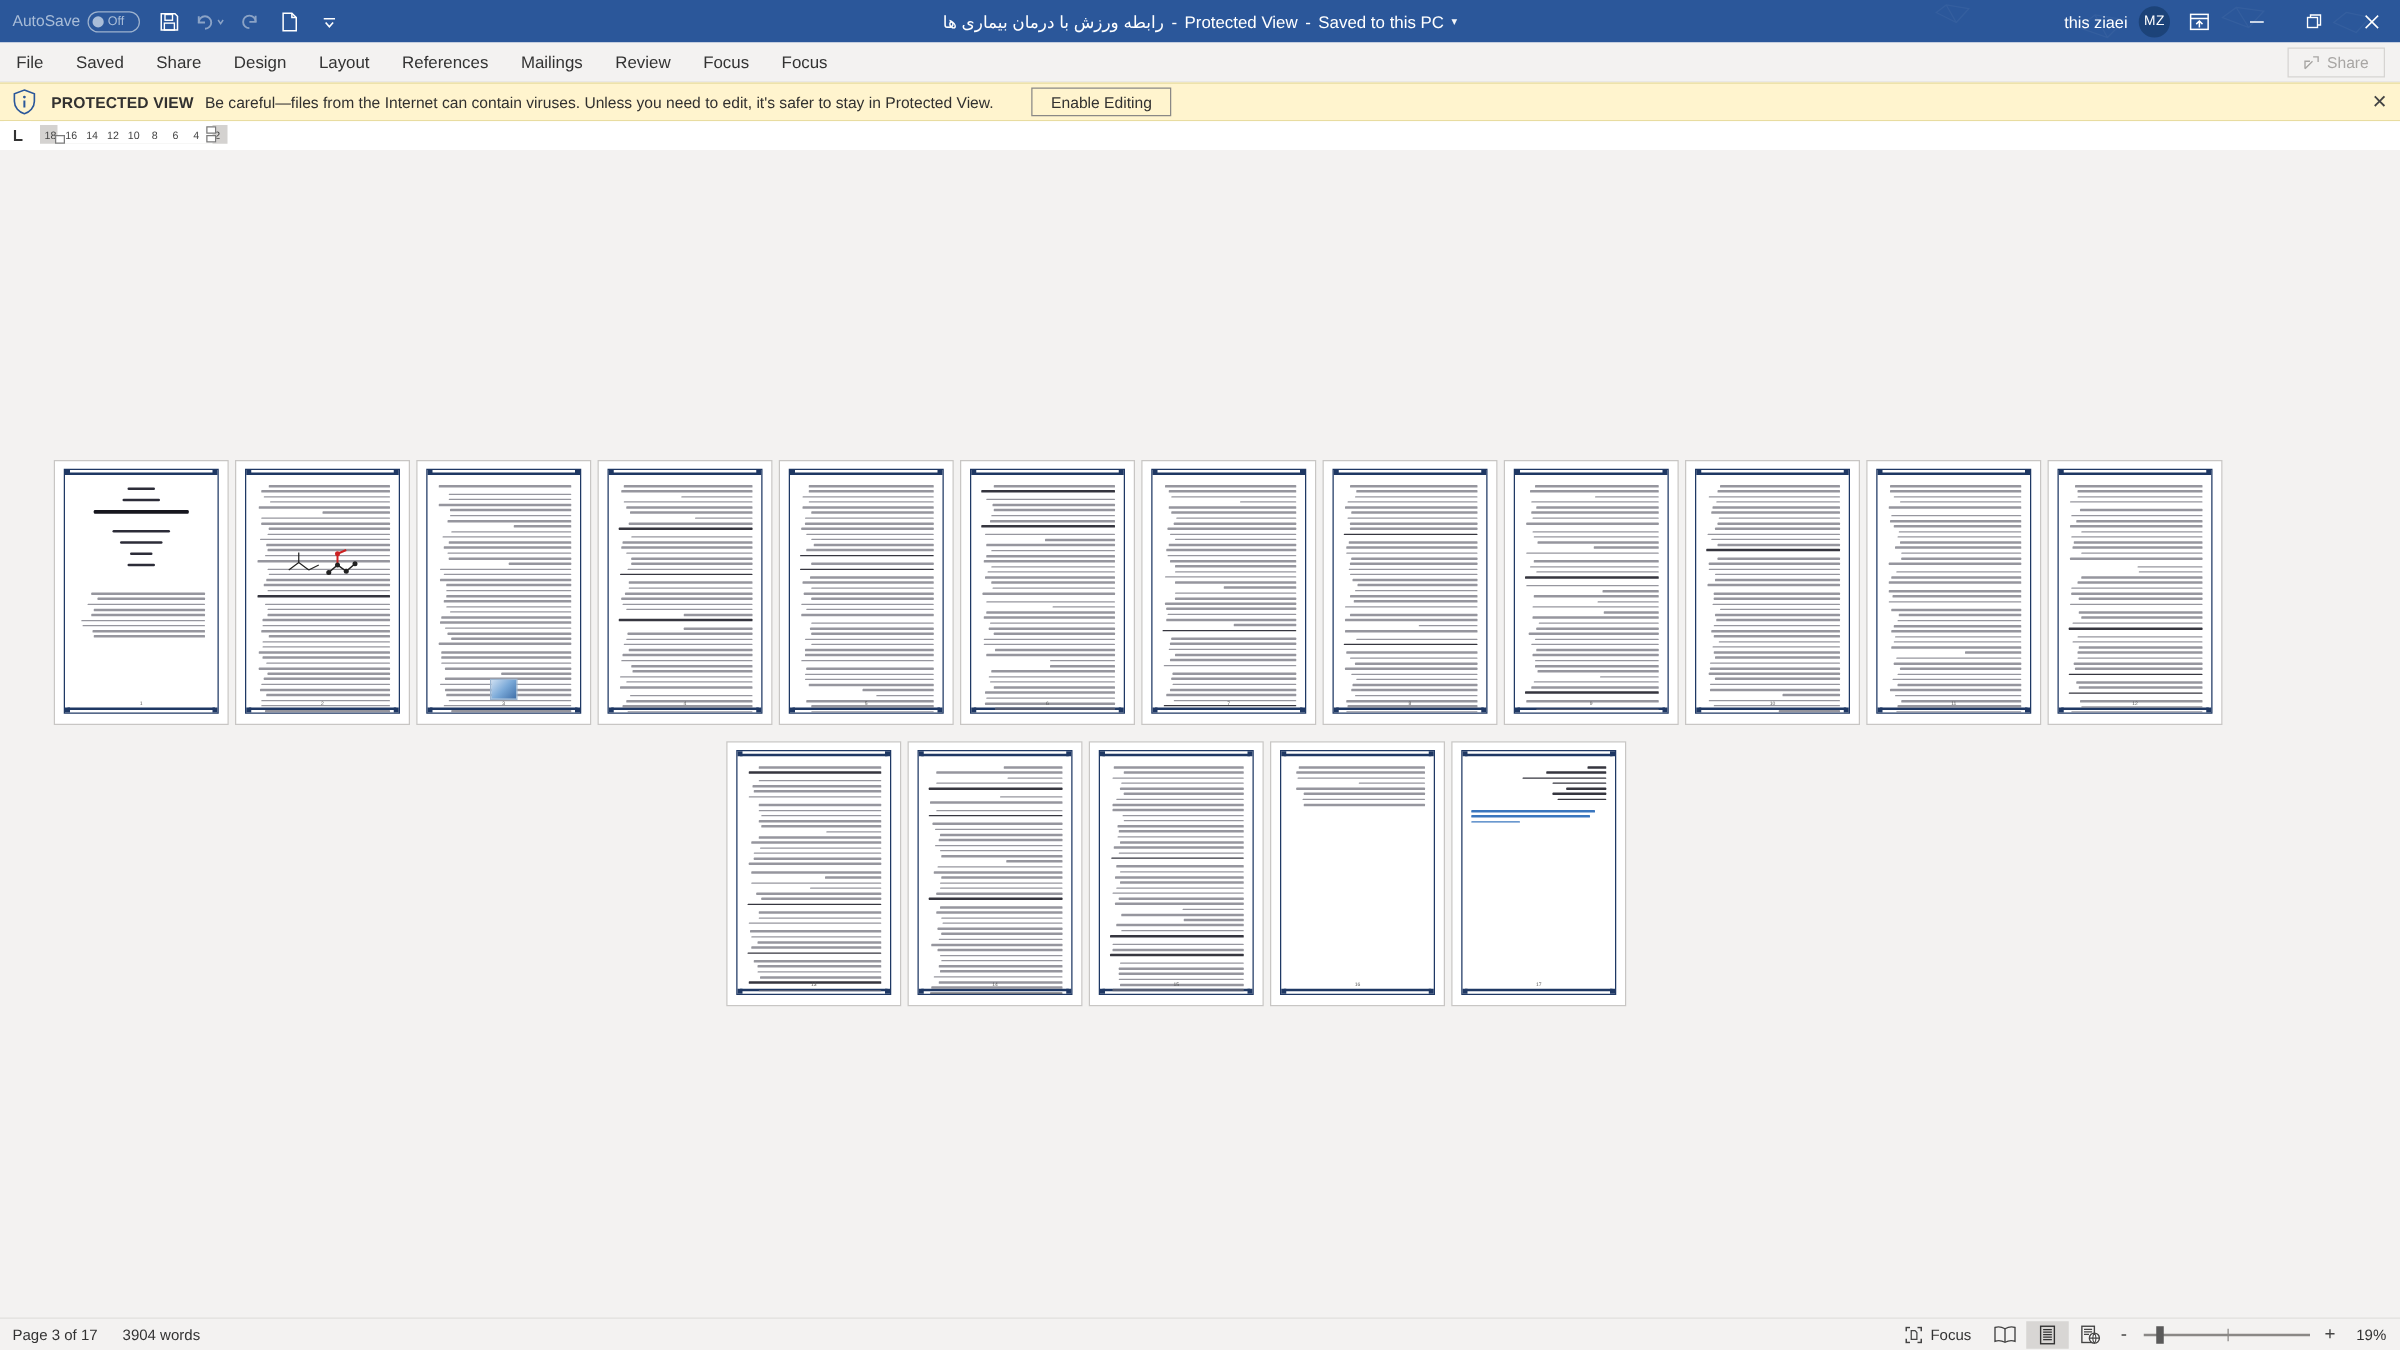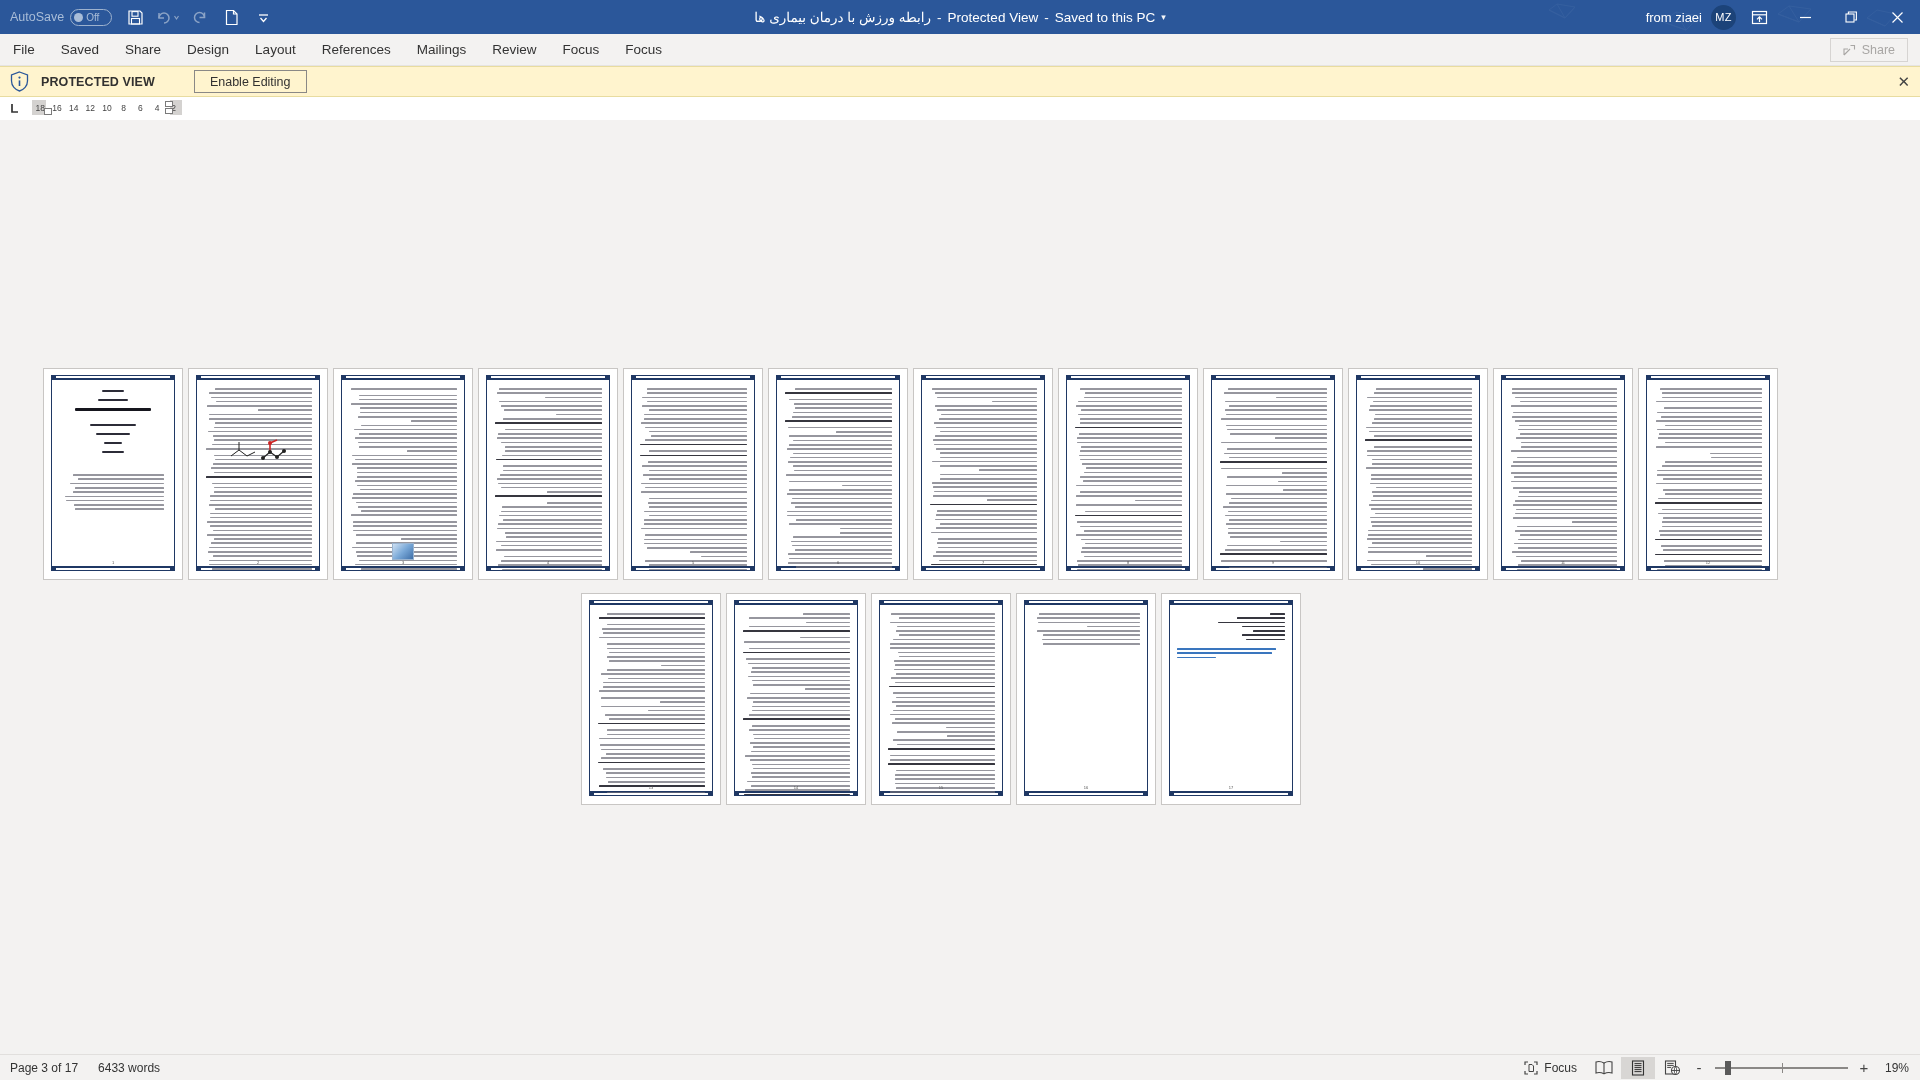--- a/index.html
+++ b/index.html
@@ -288,21 +288,21 @@
     <span>رابطه ورزش با درمان بیماری ها</span>
     <span>-</span>
     <span>Protected View</span>
     <span>-</span>
     <span>Saved to this PC</span>
     <span class="title-caret">▾</span>
   </div>
 
 
   <div class="tb-right">
-    <span class="user-name">from ziaei</span>
+    <span class="user-name">this ziaei</span>
     <span class="avatar">MZ</span>
     <span class="ribbon-display-btn">
       <svg width="17" height="15" viewBox="0 0 17 15">
           <rect x="1.5" y="1.5" width="14" height="12" fill="none" stroke="#fff" stroke-width="1.2"></rect>
           <path d="M1.5 4.8 h14" stroke="#fff" stroke-width="1.2"></path>
           <path d="M8.5 12 V7 M6 9.3 L8.5 6.8 L11 9.3" fill="none" stroke="#fff" stroke-width="1.2"></path>
         </svg>
     </span>
     <span class="win-btn">
       <svg width="13" height="13" viewBox="0 0 13 13">
@@ -346,20 +346,21 @@
 
 <div class="pvbar">
   <span class="pv-icon">
     <svg width="19" height="21" viewBox="0 0 19 21">
         <path d="M9.5 1 L17.5 4 V10 C17.5 15 13.8 18.8 9.5 20 C5.2 18.8 1.5 15 1.5 10 V4 Z" fill="none" stroke="#2b579a" stroke-width="1.3"></path>
         <circle cx="9.5" cy="6.6" r="1.1" fill="#2b579a"></circle>
         <path d="M9.5 9.4 V15" stroke="#2b579a" stroke-width="1.6"></path>
       </svg>
   </span>
   <span class="pv-strong">PROTECTED VIEW</span>
+  <span>Be careful—files from the Internet can contain viruses. Unless you need to edit, it's safer to stay in Protected View.</span>
   <span class="enable-btn">Enable Editing</span>
   <span class="pv-close">✕</span>
 </div>
 
 <div class="ruler-row">
   <span class="tab-sel">
     <svg width="13" height="13" viewBox="0 0 13 13">
         <path d="M4 2 V10 H10" fill="none" stroke="#333" stroke-width="1.7"></path>
       </svg>
   </span>
@@ -1248,21 +1249,21 @@
             </div>
             <div class="pg-num">17</div>
           </div>
         </div>
       </div>
   </div>
 </div>
 
 <div class="statusbar">
   <span class="sb-item">Page 3 of 17</span>
-  <span class="sb-item">6433 words</span>
+  <span class="sb-item">3904 words</span>
 
   <div class="sb-right">
     <span class="sb-item">
       <svg width="14" height="14" viewBox="0 0 14 14">
           <path d="M1 4 V1 h3 M10 1 h3 v3 M13 10 v3 h-3 M4 13 H1 v-3" fill="none" stroke="#444" stroke-width="1.2"></path>
           <path d="M5 3.5 h3 l1.5 1.5 v5.5 h-4.5 Z" fill="none" stroke="#444" stroke-width="1"></path>
         </svg>
       <span>Focus</span>
     </span>
 

